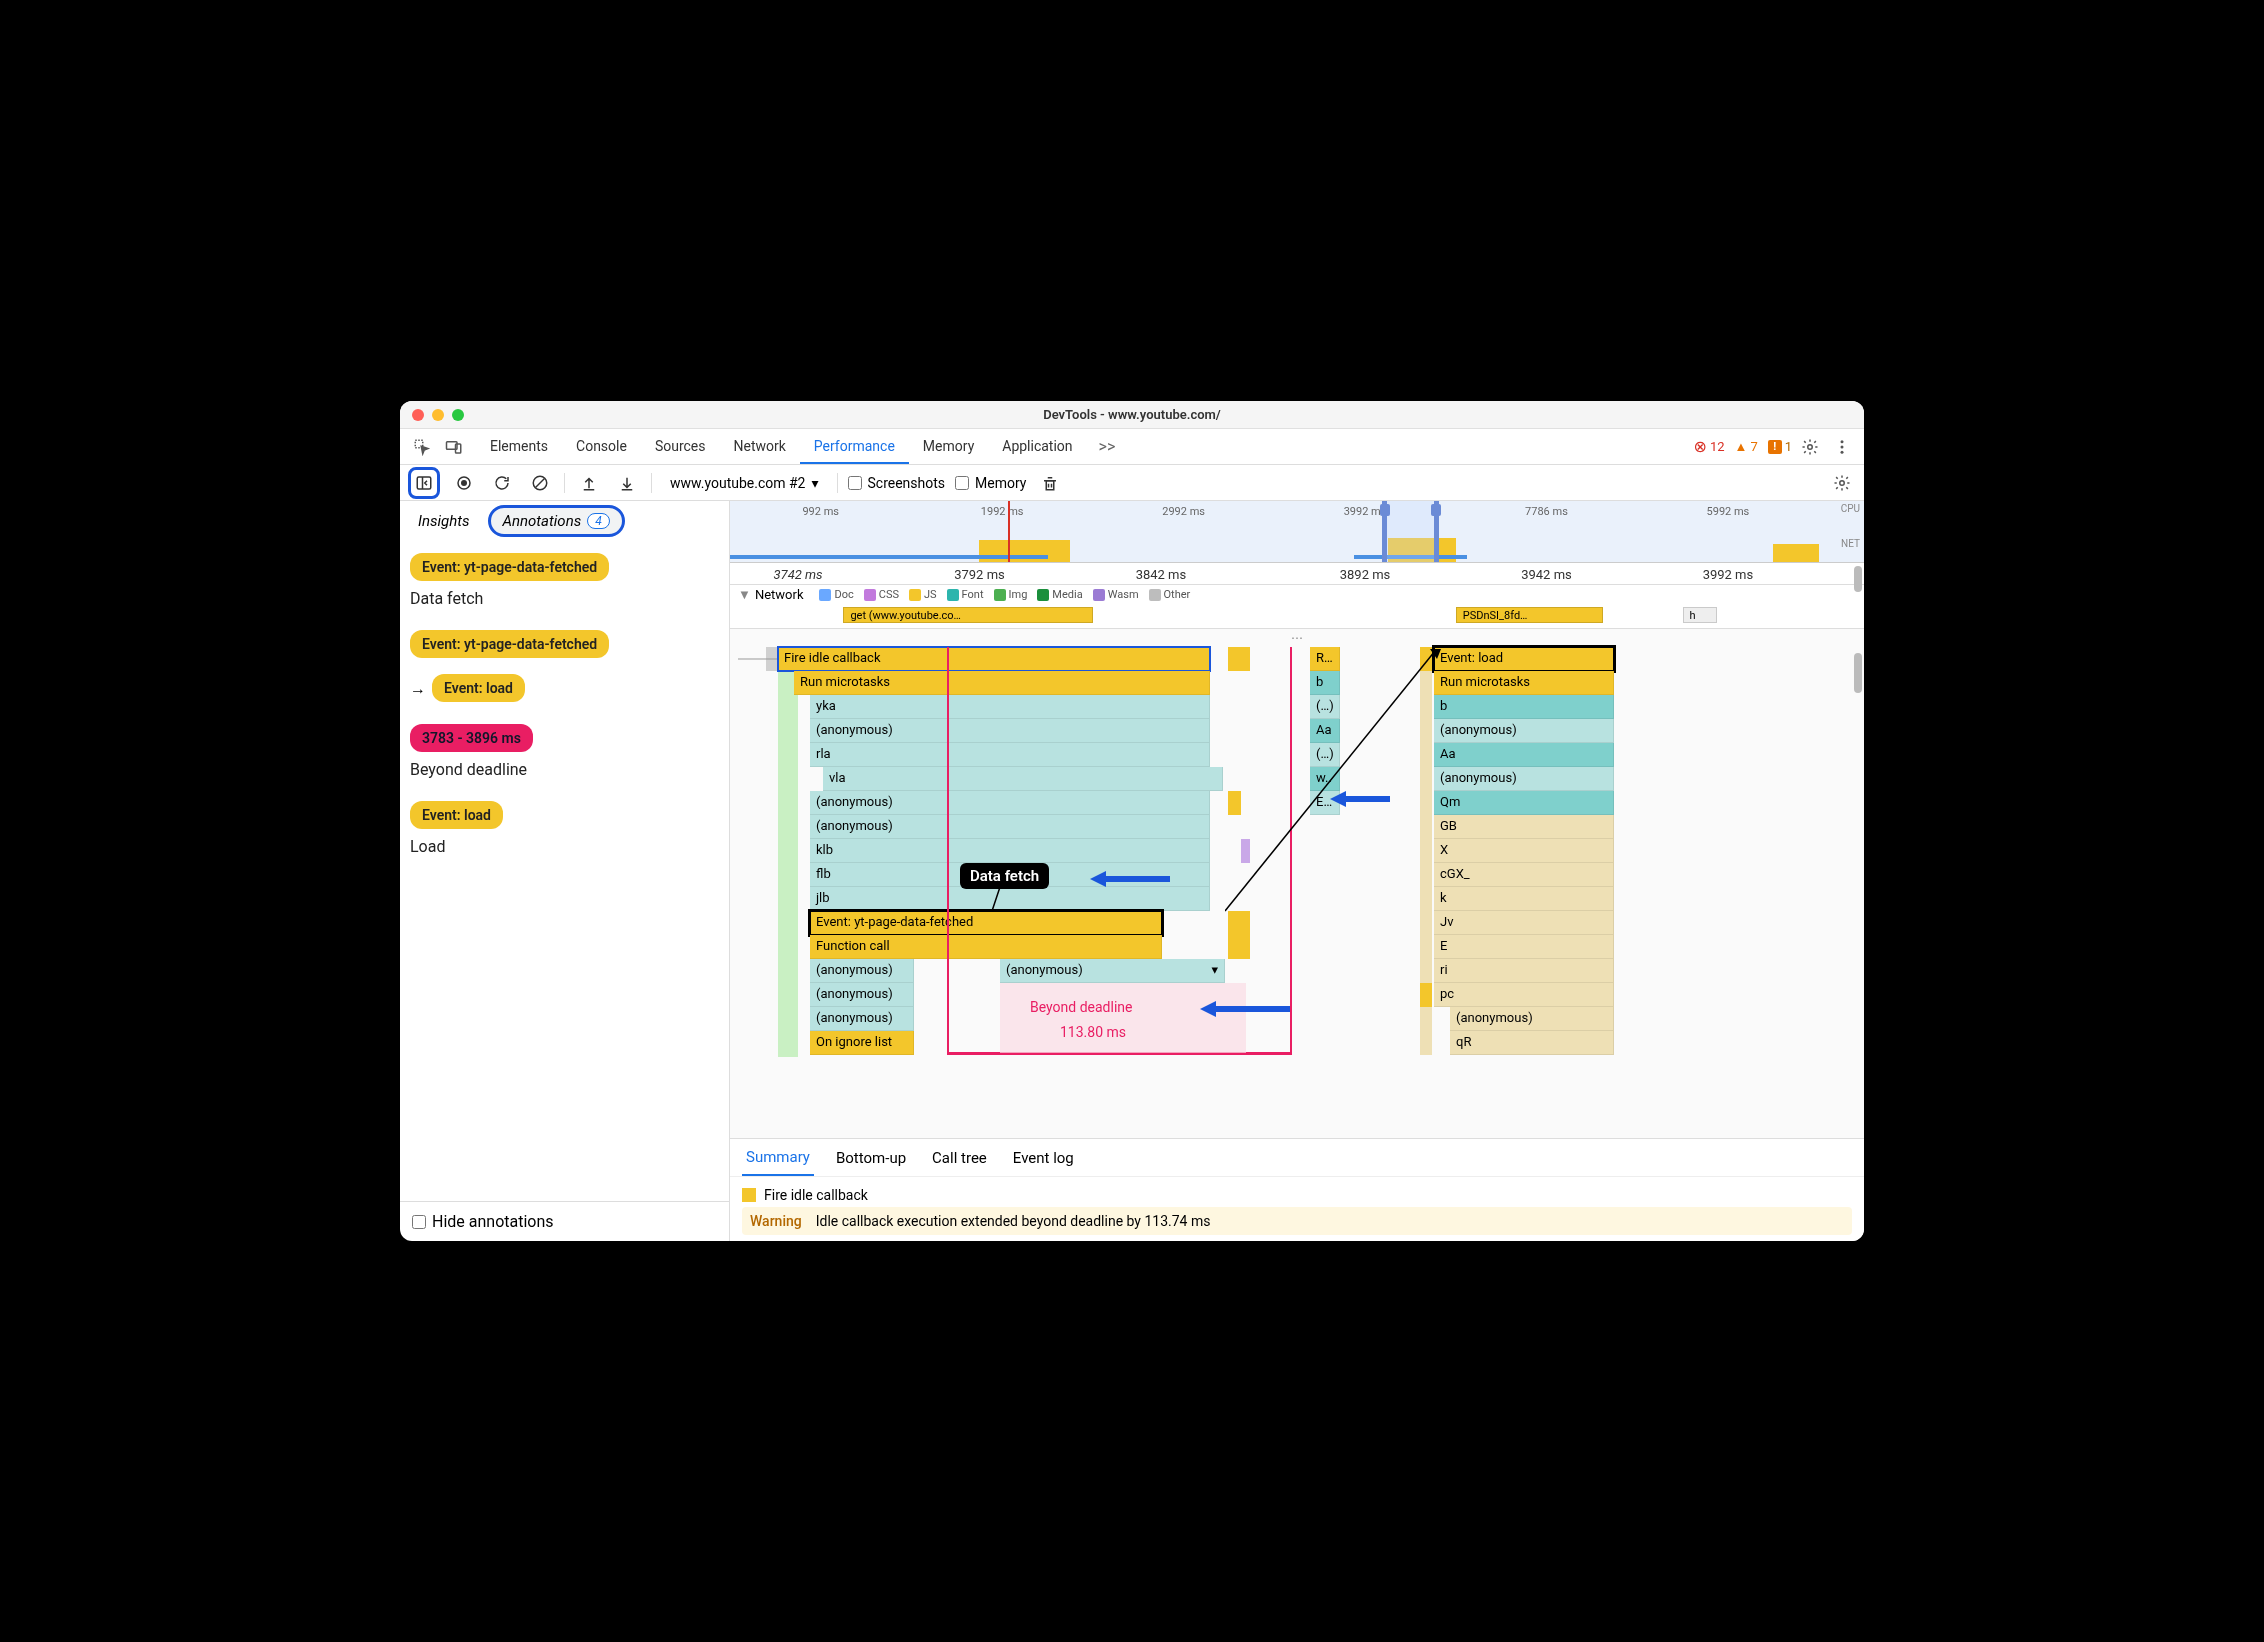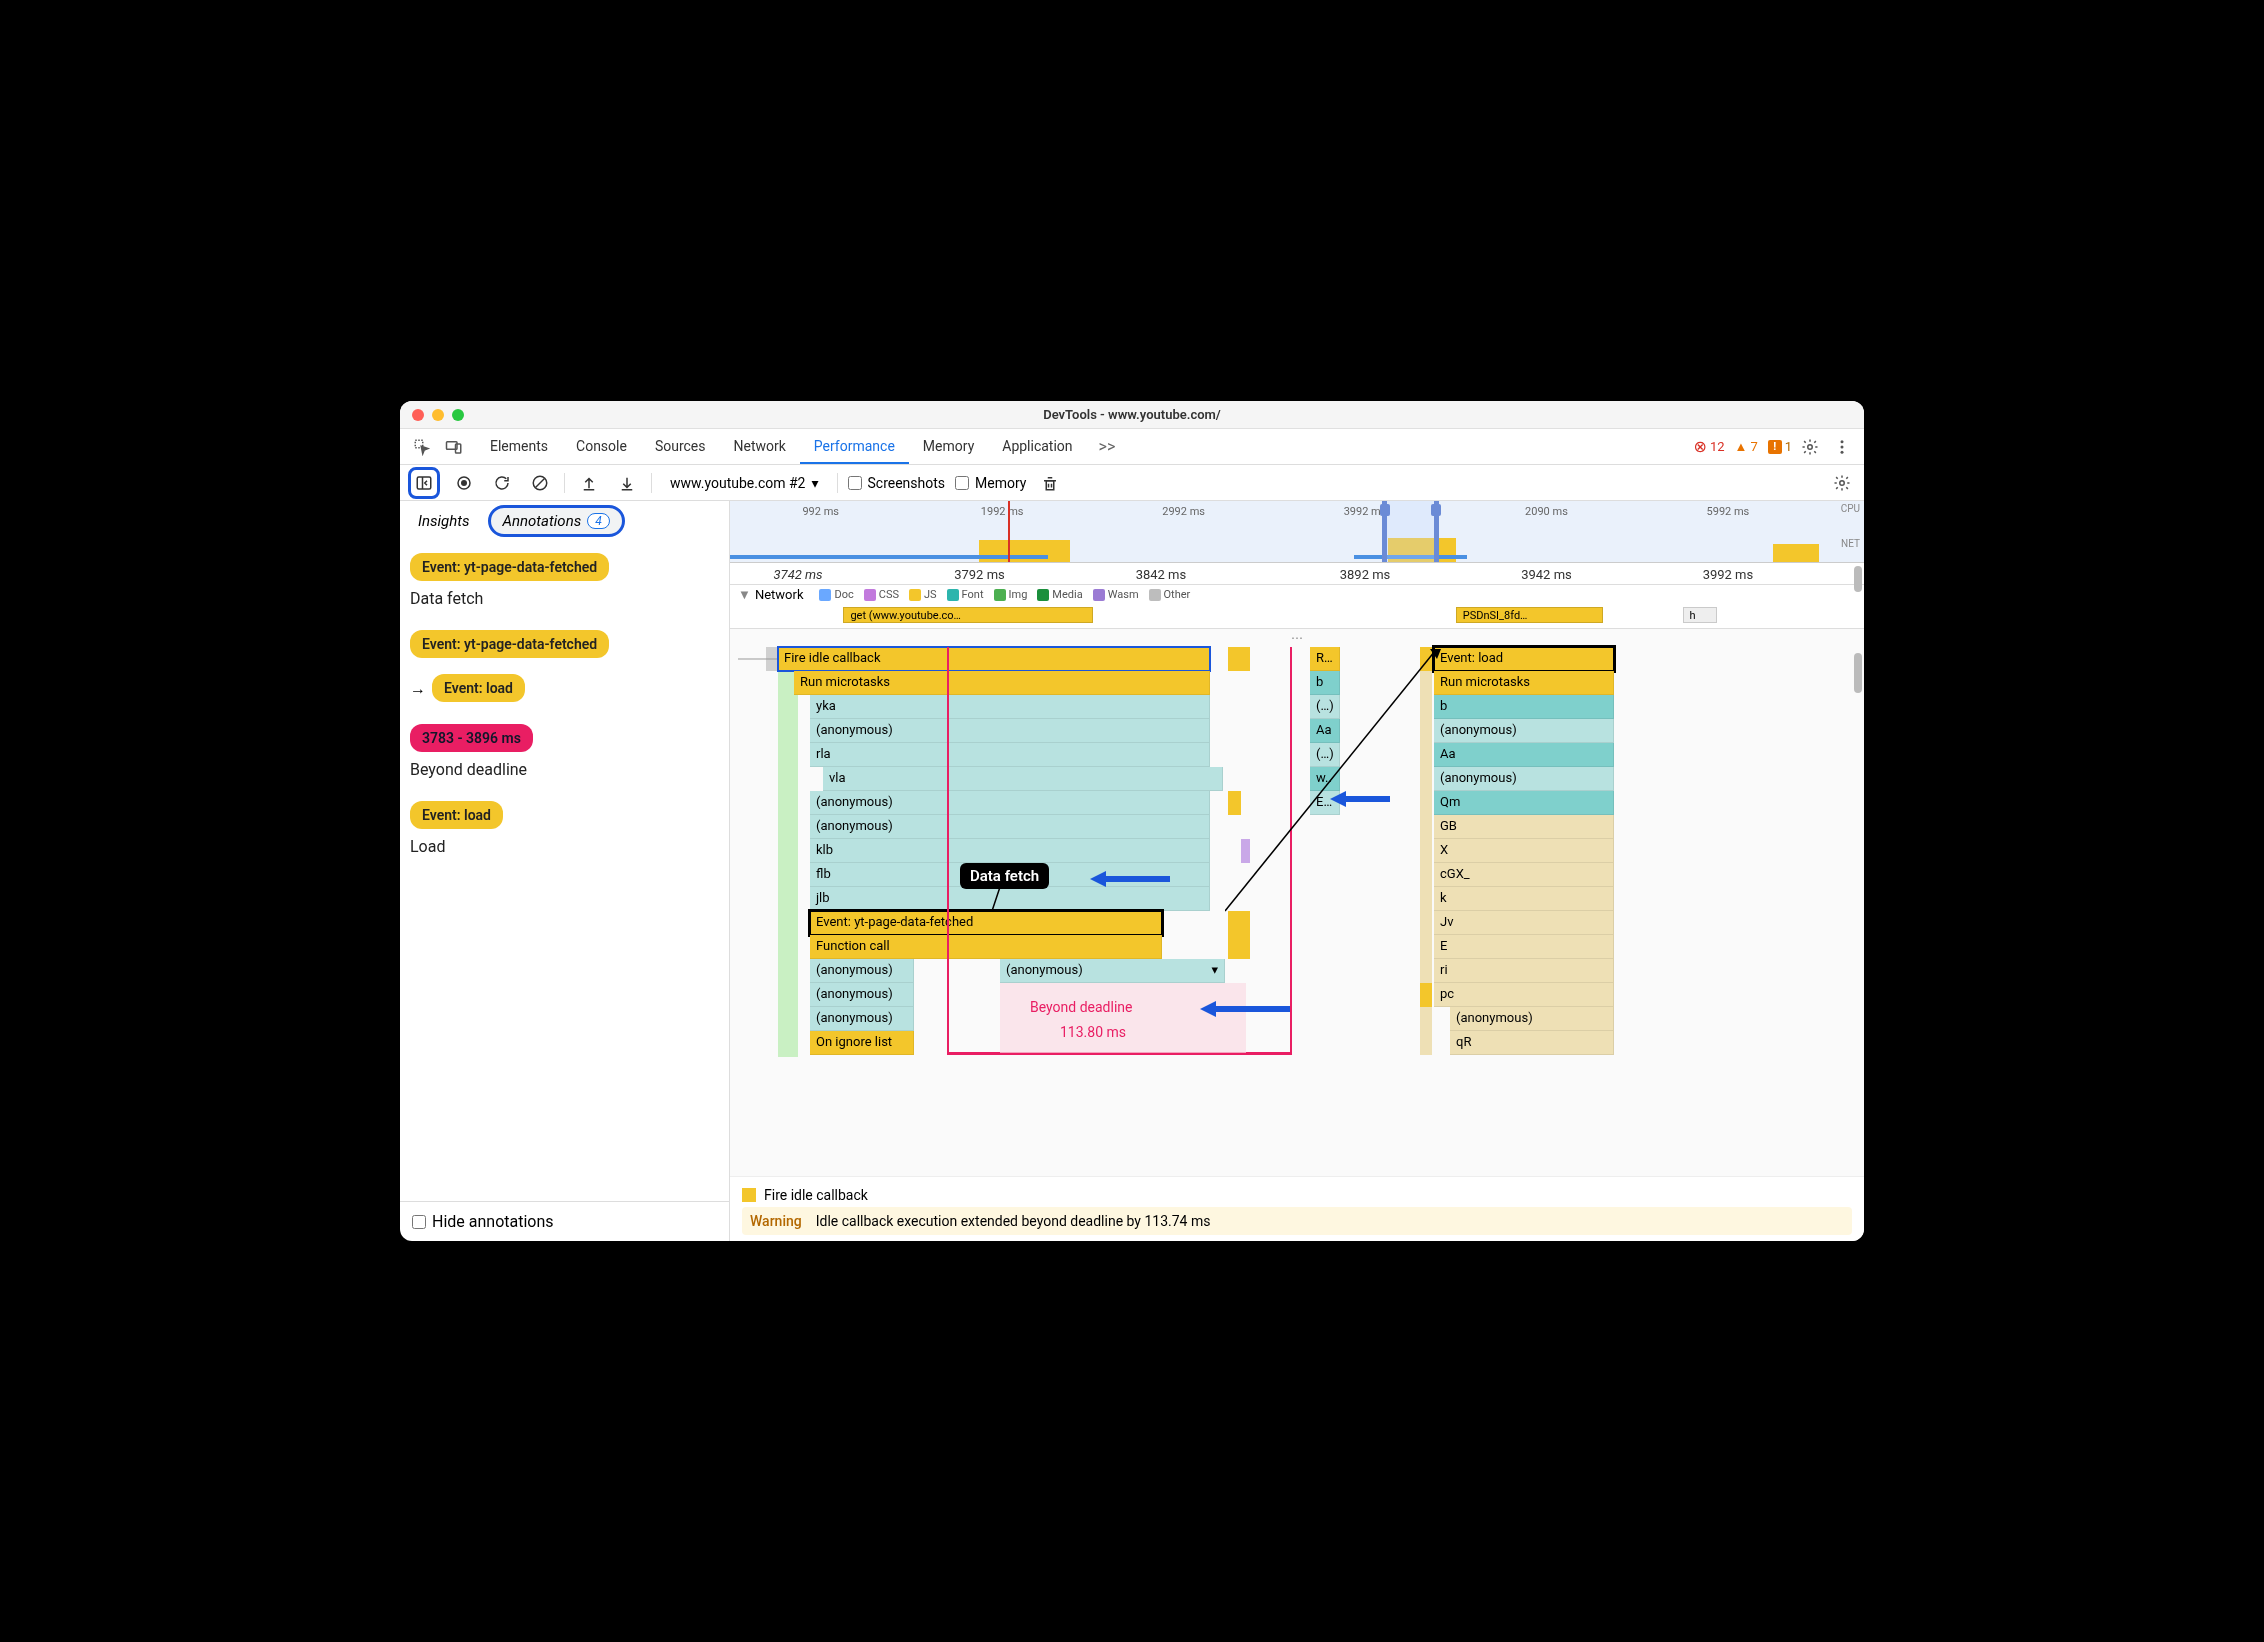--- a/index.html
+++ b/index.html
@@ -280,21 +280,21 @@
     </div>
 
     <div class="main">
 
       <div class="overview">
         <div class="overview-ticks" id="ov-ticks">
             <span style="left: 8%;">992 ms</span>
             <span style="left: 24%;">1992 ms</span>
             <span style="left: 40%;">2992 ms</span>
             <span style="left: 56%;">3992 ms</span>
-            <span style="left: 72%;">2090 ms</span>
+            <span style="left: 72%;">7786 ms</span>
             <span style="left: 88%;">5992 ms</span>
           </div>
         <div class="overview-labels">
           <div>CPU</div>
           <div style="margin-top:24px;padding-left:10px;">NET</div>
         </div>
 
         <div class="ov-blob" style="left:22%; width:8%; height:22px;"></div>
         <div class="ov-blob" style="left:58%; width:6%; height:24px;"></div>
         <div class="ov-blob" style="left:92%; width:4%; height:18px;"></div>
@@ -478,20 +478,26 @@
         <div class="blue-arrow" style="left:470px; top:368px;">
             <svg width="90" height="24">
               <line x1="90" y1="12" x2="10" y2="12" stroke="#1a56db" stroke-width="6"></line>
               <polygon points="0,12 16,4 16,20" fill="#1a56db"></polygon>
             </svg>
           </div>
 
         <div style="position:absolute; right:2px; top:24px; width:8px; height:40px; background:#bbb; border-radius:4px;"></div>
       </div>
 
+      <div class="bottom-tabs" id="btabs">
+          <div class="btab active">Summary</div>
+          <div class="btab">Bottom-up</div>
+          <div class="btab">Call tree</div>
+          <div class="btab">Event log</div>
+        </div>
 
       <div class="summary-panel">
         <div class="summary-row1">
           <span class="sw"></span>
           <span>Fire idle callback</span>
         </div>
         <div class="summary-warning">
           <span class="wlabel">Warning</span>
           <span>Idle callback execution extended beyond deadline by 113.74 ms</span>
         </div>

